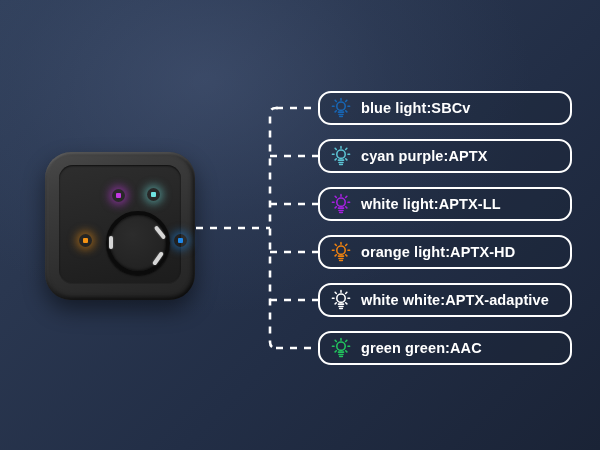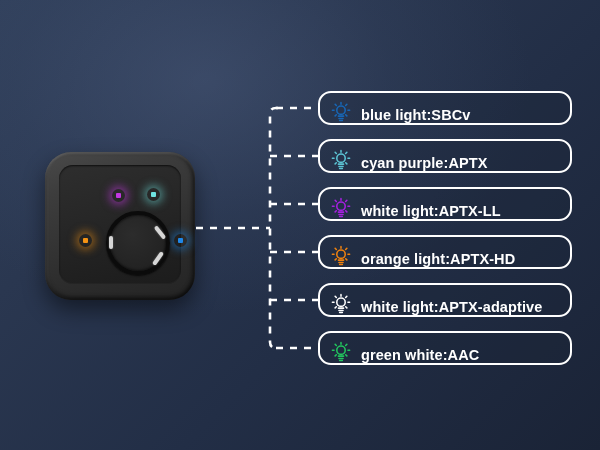--- a/index.html
+++ b/index.html
@@ -112,21 +112,21 @@
   .label-box {
     position: absolute;
     left: 318px;
     width: 254px;
     height: 34px;
     box-sizing: border-box;
     border: 2px solid #ffffff;
     border-radius: 13px;
     background: rgba(26,35,54,0.30);
     display: flex;
-    align-items: flex-end;
+    align-items: center;
     padding-left: 10px;
   }
   .label-text {
     color: #ffffff;
     font-size: 14.5px;
     font-weight: bold;
     letter-spacing: 0.1px;
     white-space: nowrap;
     margin-left: 9px;
   }
@@ -259,35 +259,35 @@
         <line x1="18.4" y1="3.6" x2="17.1" y2="4.9"></line>
         <line x1="2.6" y1="10" x2="4.4" y2="10"></line>
         <line x1="21.4" y1="10" x2="19.6" y2="10"></line>
         <line x1="5.6" y1="16.2" x2="6.9" y2="15"></line>
         <line x1="18.4" y1="16.2" x2="17.1" y2="15"></line>
         <line x1="9.2" y1="16.5" x2="14.8" y2="16.5"></line>
         <line x1="9.8" y1="19" x2="14.2" y2="19"></line>
         <line x1="10.5" y1="21.3" x2="13.5" y2="21.3"></line>
       </g>
     </svg>
-    <span class="label-text">white light:APTX-adaptive</span>
+    <span class="label-text">white white:APTX-adaptive</span>
   </div>
 
   <div class="label-box" style="top:331px">
     <svg class="bulb-icon" viewBox="0 0 24 24">
       <g stroke="#22c55e" stroke-width="1.7" stroke-linecap="round" fill="none">
         <circle cx="12" cy="10" r="4.6"></circle>
         <line x1="12" y1="1.8" x2="12" y2="3.6"></line>
         <line x1="5.6" y1="3.6" x2="6.9" y2="4.9"></line>
         <line x1="18.4" y1="3.6" x2="17.1" y2="4.9"></line>
         <line x1="2.6" y1="10" x2="4.4" y2="10"></line>
         <line x1="21.4" y1="10" x2="19.6" y2="10"></line>
         <line x1="5.6" y1="16.2" x2="6.9" y2="15"></line>
         <line x1="18.4" y1="16.2" x2="17.1" y2="15"></line>
         <line x1="9.2" y1="16.5" x2="14.8" y2="16.5"></line>
         <line x1="9.8" y1="19" x2="14.2" y2="19"></line>
         <line x1="10.5" y1="21.3" x2="13.5" y2="21.3"></line>
       </g>
     </svg>
-    <span class="label-text">green white:AAC</span>
+    <span class="label-text">green green:AAC</span>
   </div>
 
 </div>
 
 </body></html>

